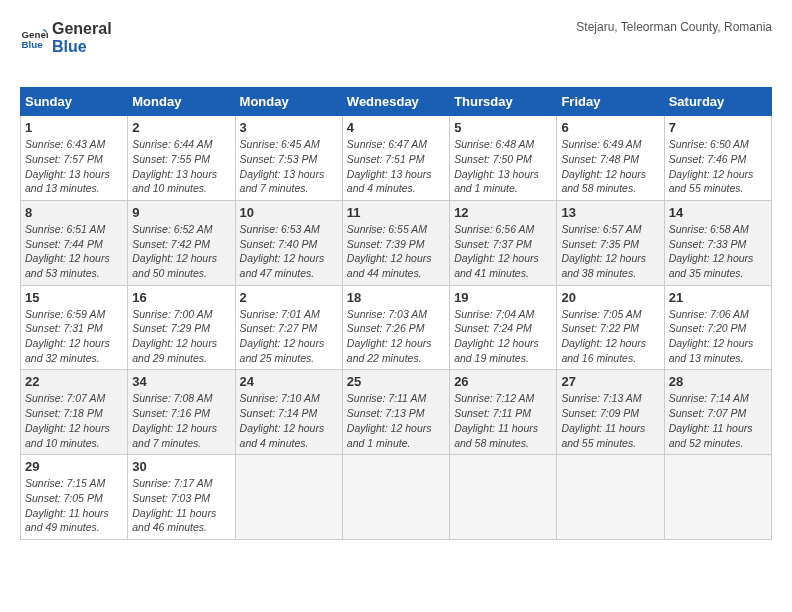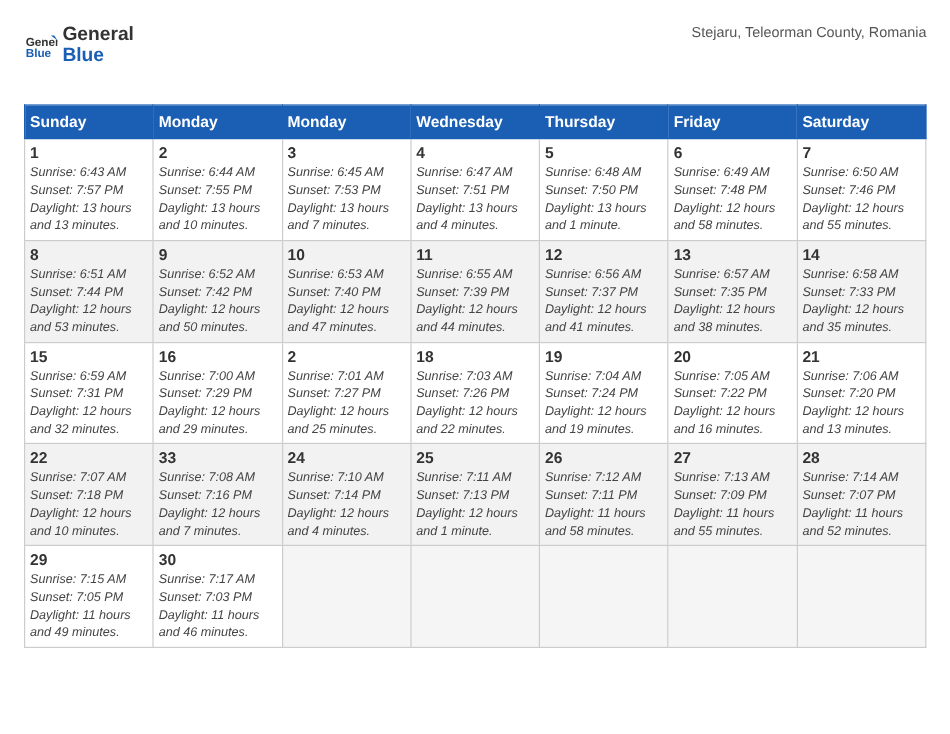--- a/index.html
+++ b/index.html
@@ -288,21 +288,21 @@
       <tr class="row-bg-gray">
         <td>
         <span class="day-num">22</span>
         <div class="day-info">
           Sunrise: 7:07 AM<br>
           Sunset: 7:18 PM<br>
           Daylight: 12 hours and 10 minutes.
         </div>
       </td>
         <td>
-        <span class="day-num">33</span>
+        <span class="day-num">34</span>
         <div class="day-info">
           Sunrise: 7:08 AM<br>
           Sunset: 7:16 PM<br>
           Daylight: 12 hours and 7 minutes.
         </div>
       </td>
         <td>
         <span class="day-num">24</span>
         <div class="day-info">
           Sunrise: 7:10 AM<br>

